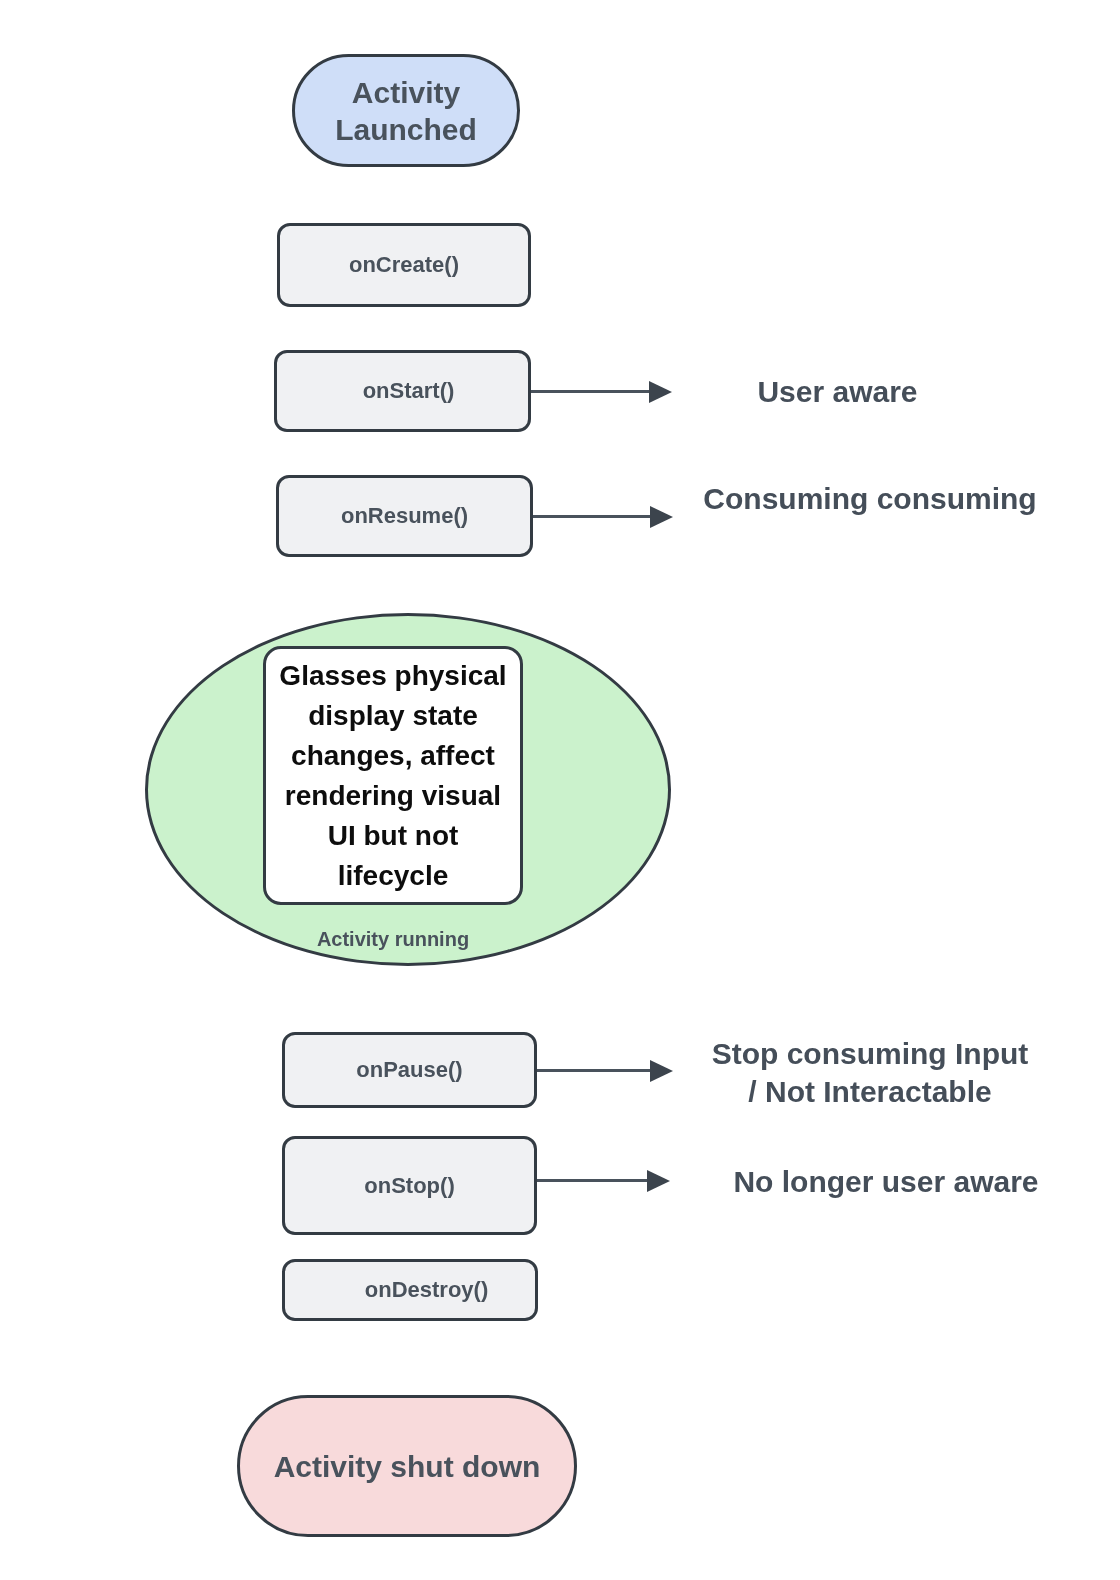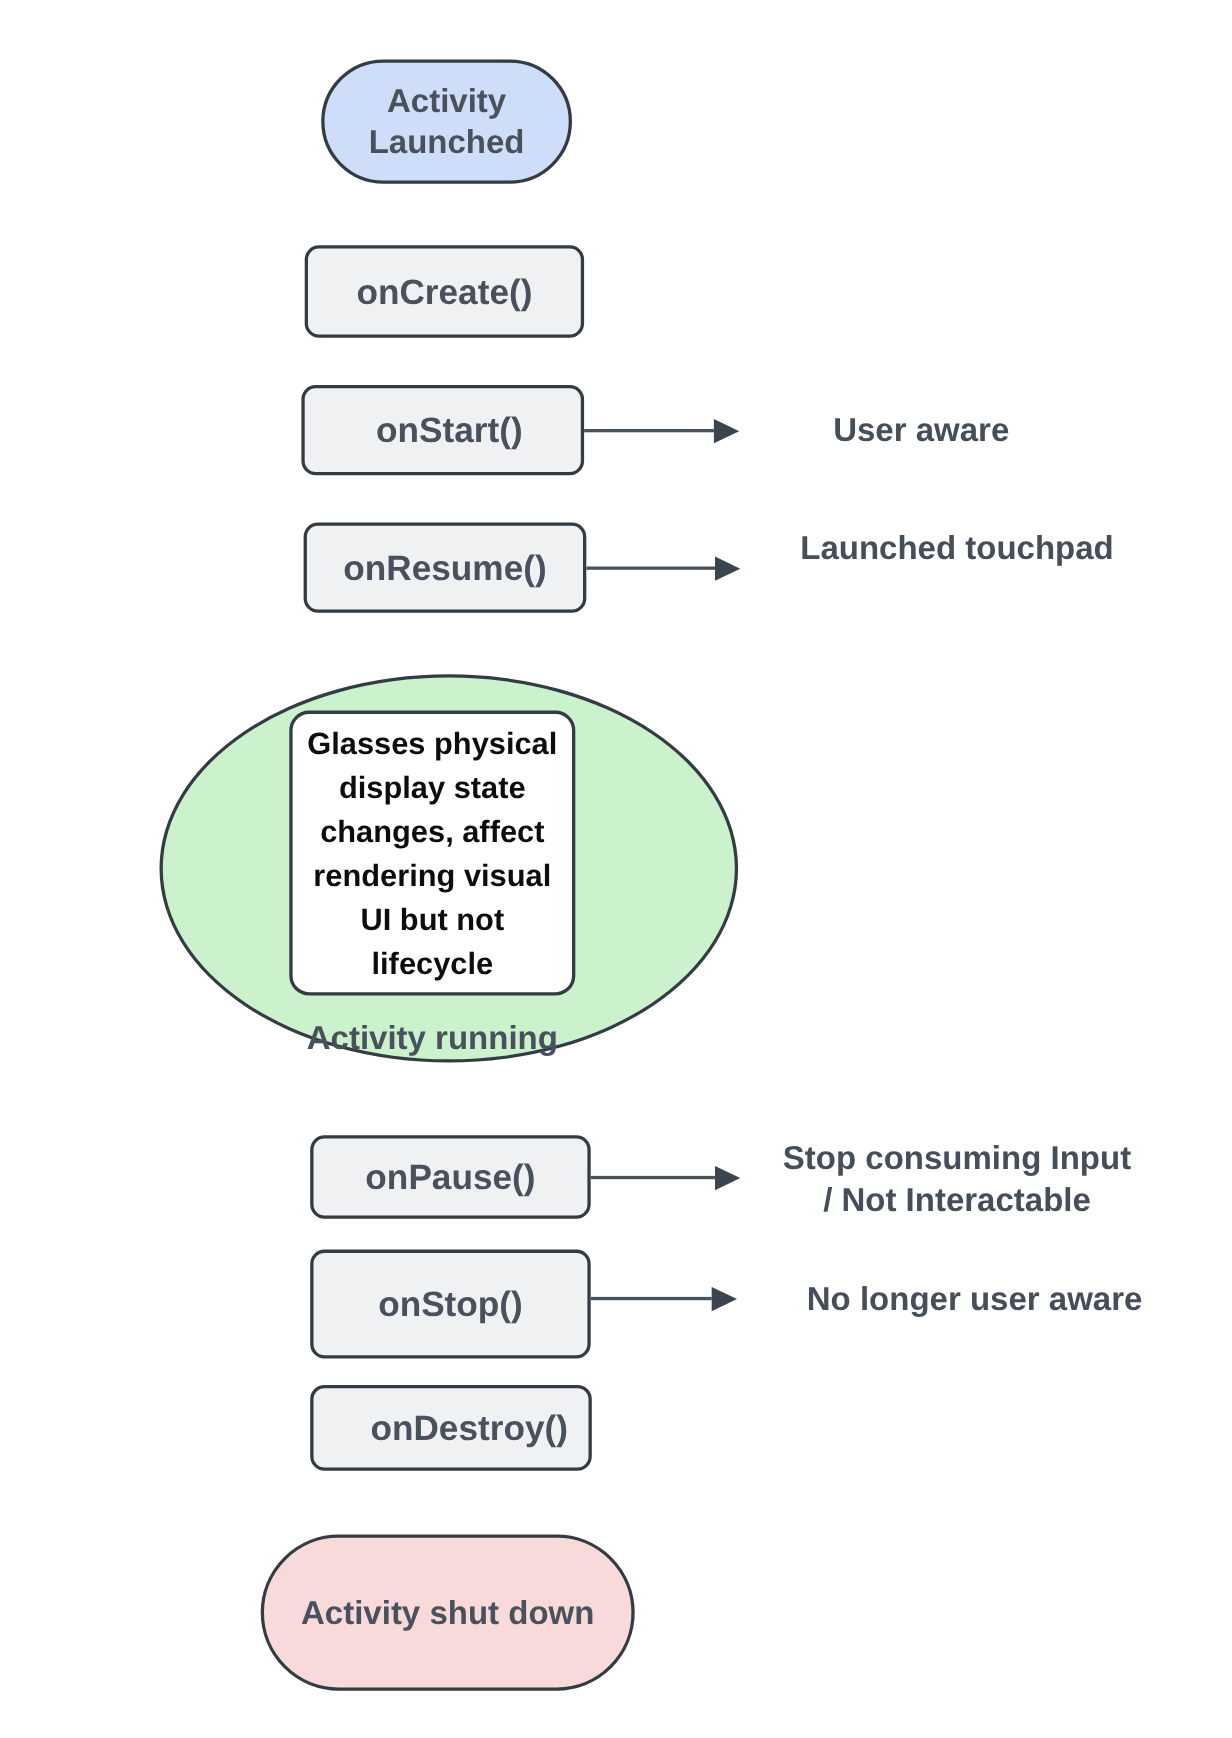--- a/index.html
+++ b/index.html
@@ -21,47 +21,47 @@
     align-items: center;
     justify-content: center;
     text-align: center;
   }
   .pill   { border-radius: 999px; font-size: 30px; line-height: 37px; }
   .launched { left: 292px; top: 54px;  width: 228px; height: 113px; background: #cfdef8; }
   .shutdown { left: 237px; top: 1395px; width: 340px; height: 142px; background: #f8dadb; }
   .callback {
     background: #f0f1f3;
     border-radius: 13px;
-    font-size: 32px;
+    font-size: 22px;
   }
   .cb-oncreate  { left: 277px; top: 223px;  width: 254px; height: 84px; }
   .cb-onstart   { left: 274px; top: 350px;  width: 257px; height: 82px; padding-left: 12px; }
   .cb-onresume  { left: 276px; top: 475px;  width: 257px; height: 82px; }
   .cb-onpause   { left: 282px; top: 1032px; width: 255px; height: 76px; }
   .cb-onstop    { left: 282px; top: 1136px; width: 255px; height: 99px; }
-  .cb-ondestroy { left: 282px; top: 1259px; width: 256px; height: 78px; padding-left: 33px; }
+  .cb-ondestroy { left: 282px; top: 1259px; width: 256px; height: 62px; padding-left: 33px; }
   .running-ellipse {
     left: 145px; top: 613px; width: 526px; height: 353px;
     background: #cbf2cc;
     border-radius: 50%;
   }
   .note-box {
     left: 263px; top: 646px; width: 260px; height: 259px;
     background: #ffffff;
     border-radius: 18px;
     color: #0d0d0d;
     font-size: 28px;
     line-height: 40px;
     padding: 6px 4px;
   }
   .running-label {
     position: absolute;
     left: 130px; top: 928px; width: 526px;
     text-align: center;
-    font-size: 30px;
+    font-size: 20px;
     color: #49525c;
   }
   .arrow-line {
     position: absolute;
     height: 3px;
     background: #49525c;
   }
   .arrow-head {
     position: absolute;
     width: 0; height: 0;
@@ -134,21 +134,21 @@
   <div class="arrow-head" style="left:650px; top:1060px;"></div>
 
   <div class="arrow-line" style="left:537px; top:1179px; width:110px;"></div>
   <div class="arrow-head" style="left:647px; top:1170px;"></div>
 
   <div class="annotation ann-user-aware">
     <span>User aware</span>
   </div>
 
   <div class="annotation ann-consuming">
-    <div>Launched touchpad</div>
+    <div>Consuming consuming</div>
   </div>
 
   <div class="annotation ann-no-longer">
     <span>No longer user aware</span>
   </div>
 
   <div class="annotation ann-stop-consuming">
     <div>Stop consuming Input</div>
     <div>/ Not Interactable</div>
   </div>

